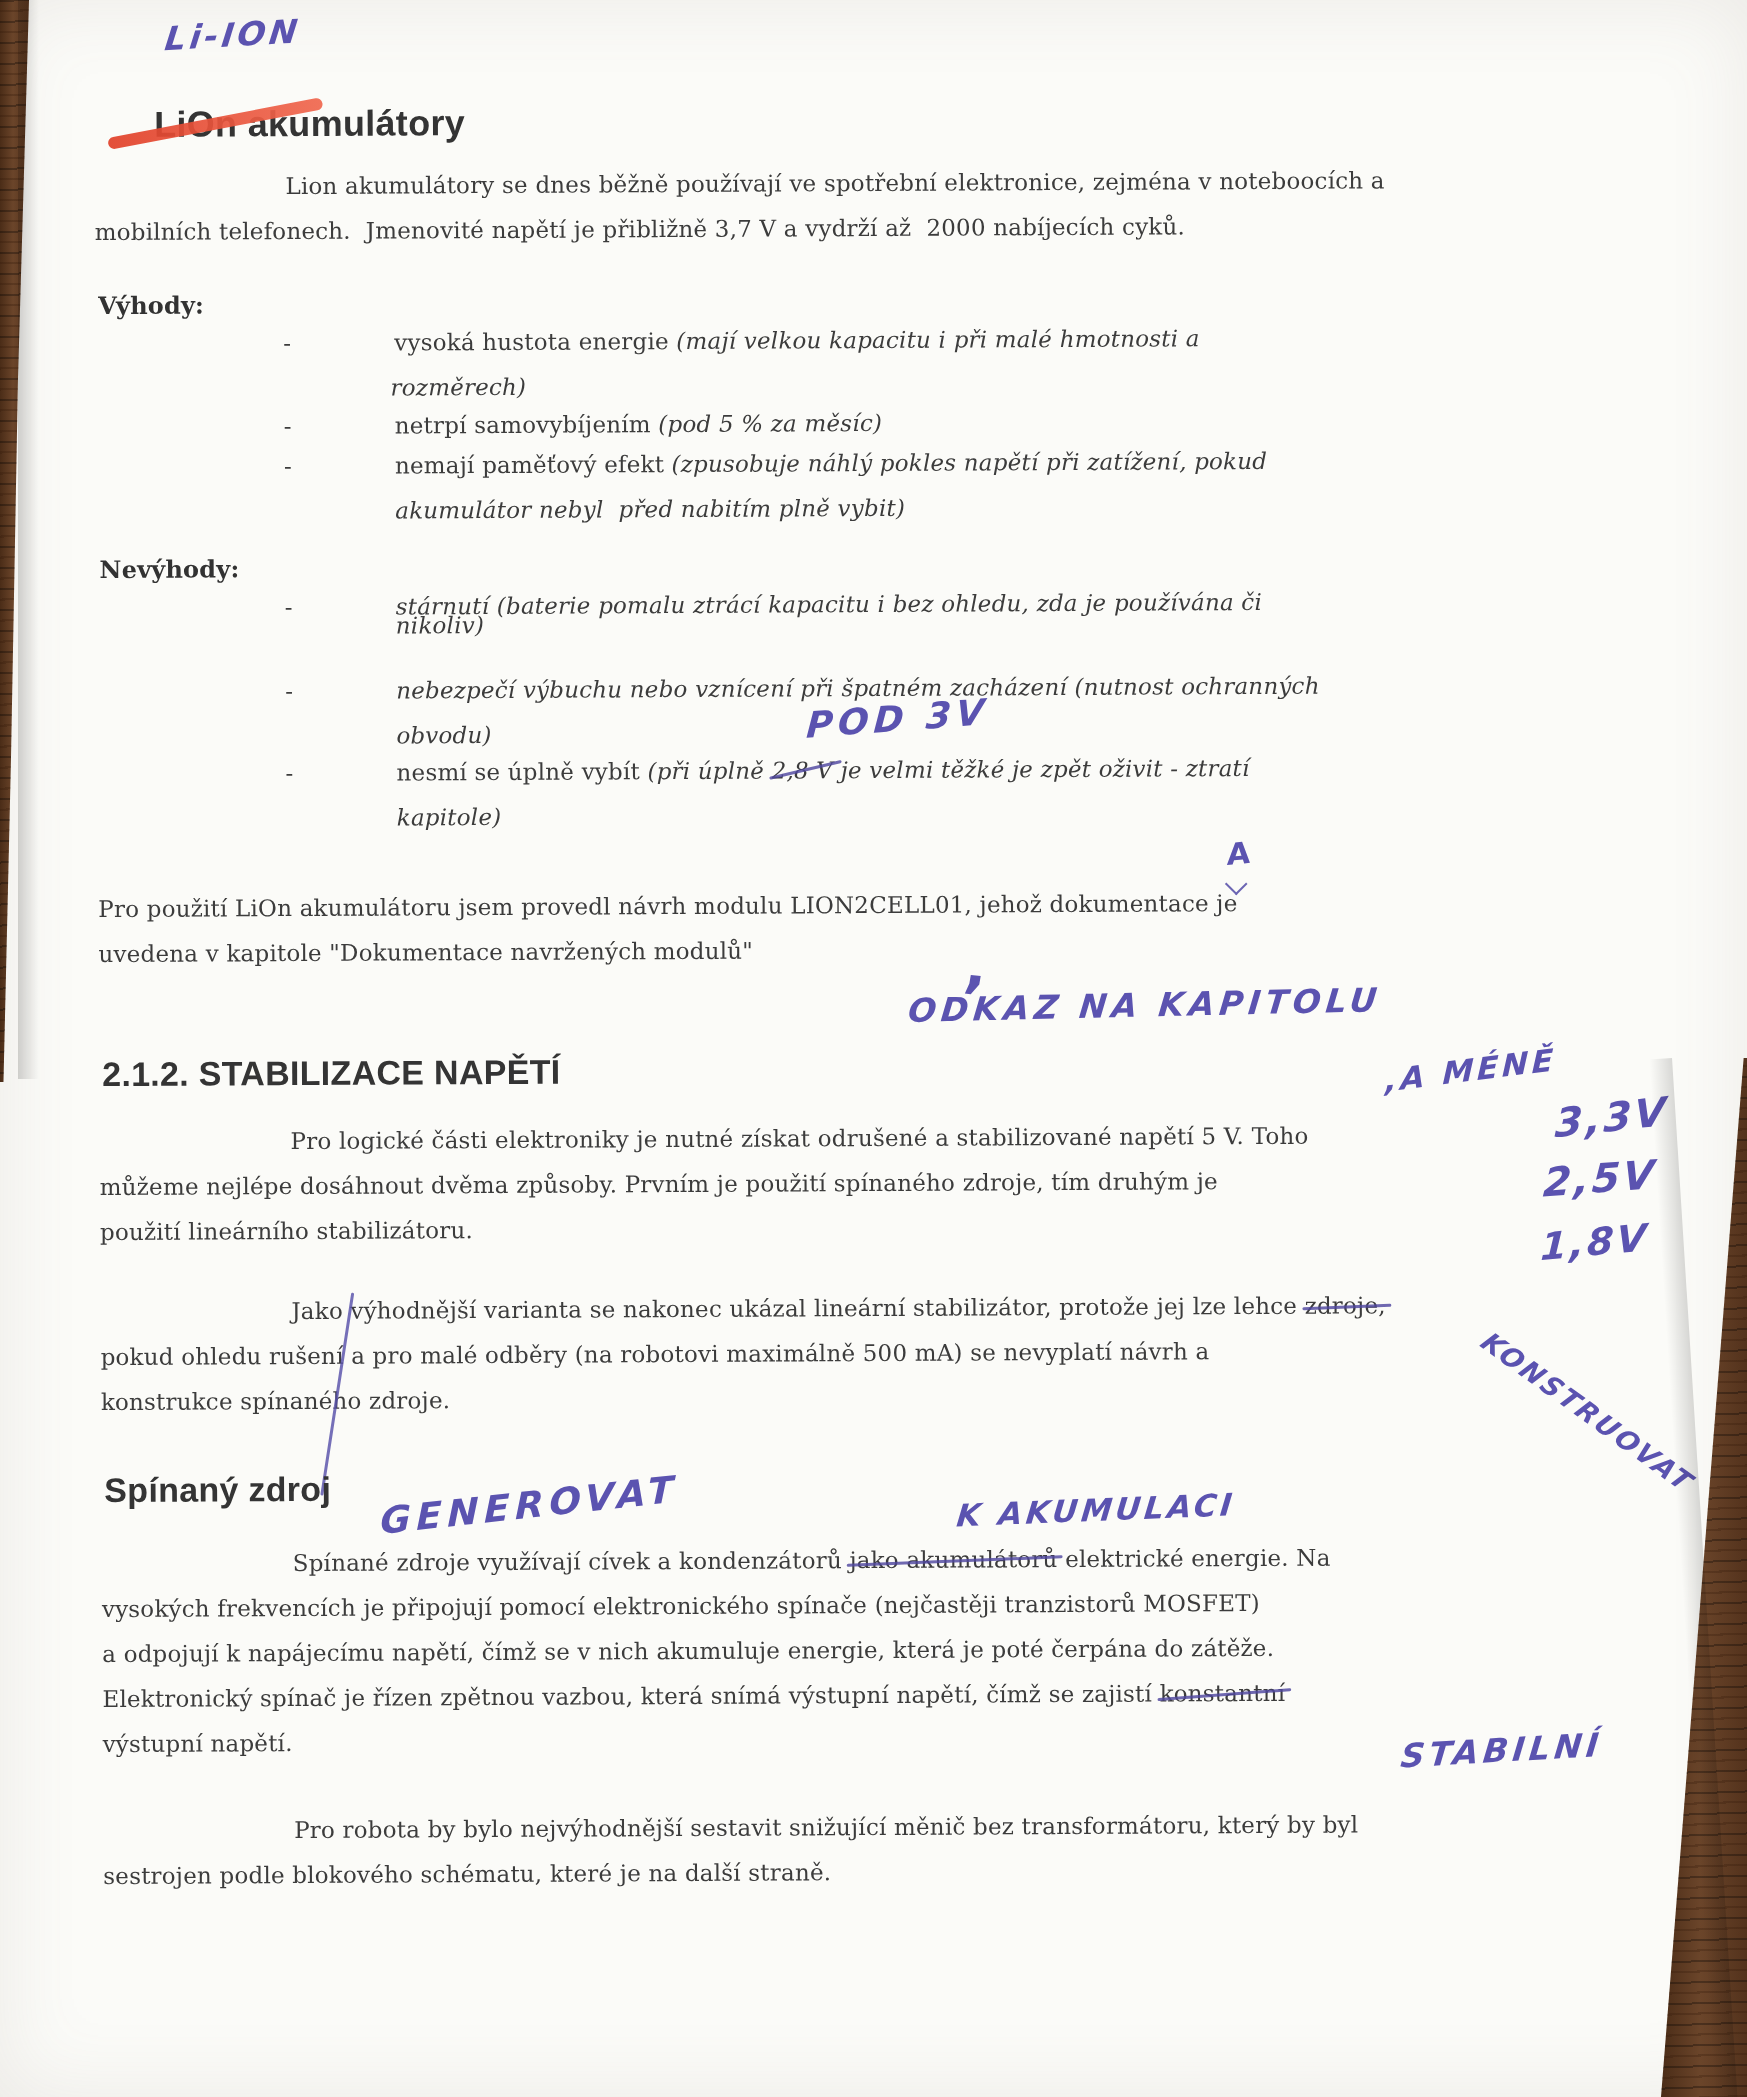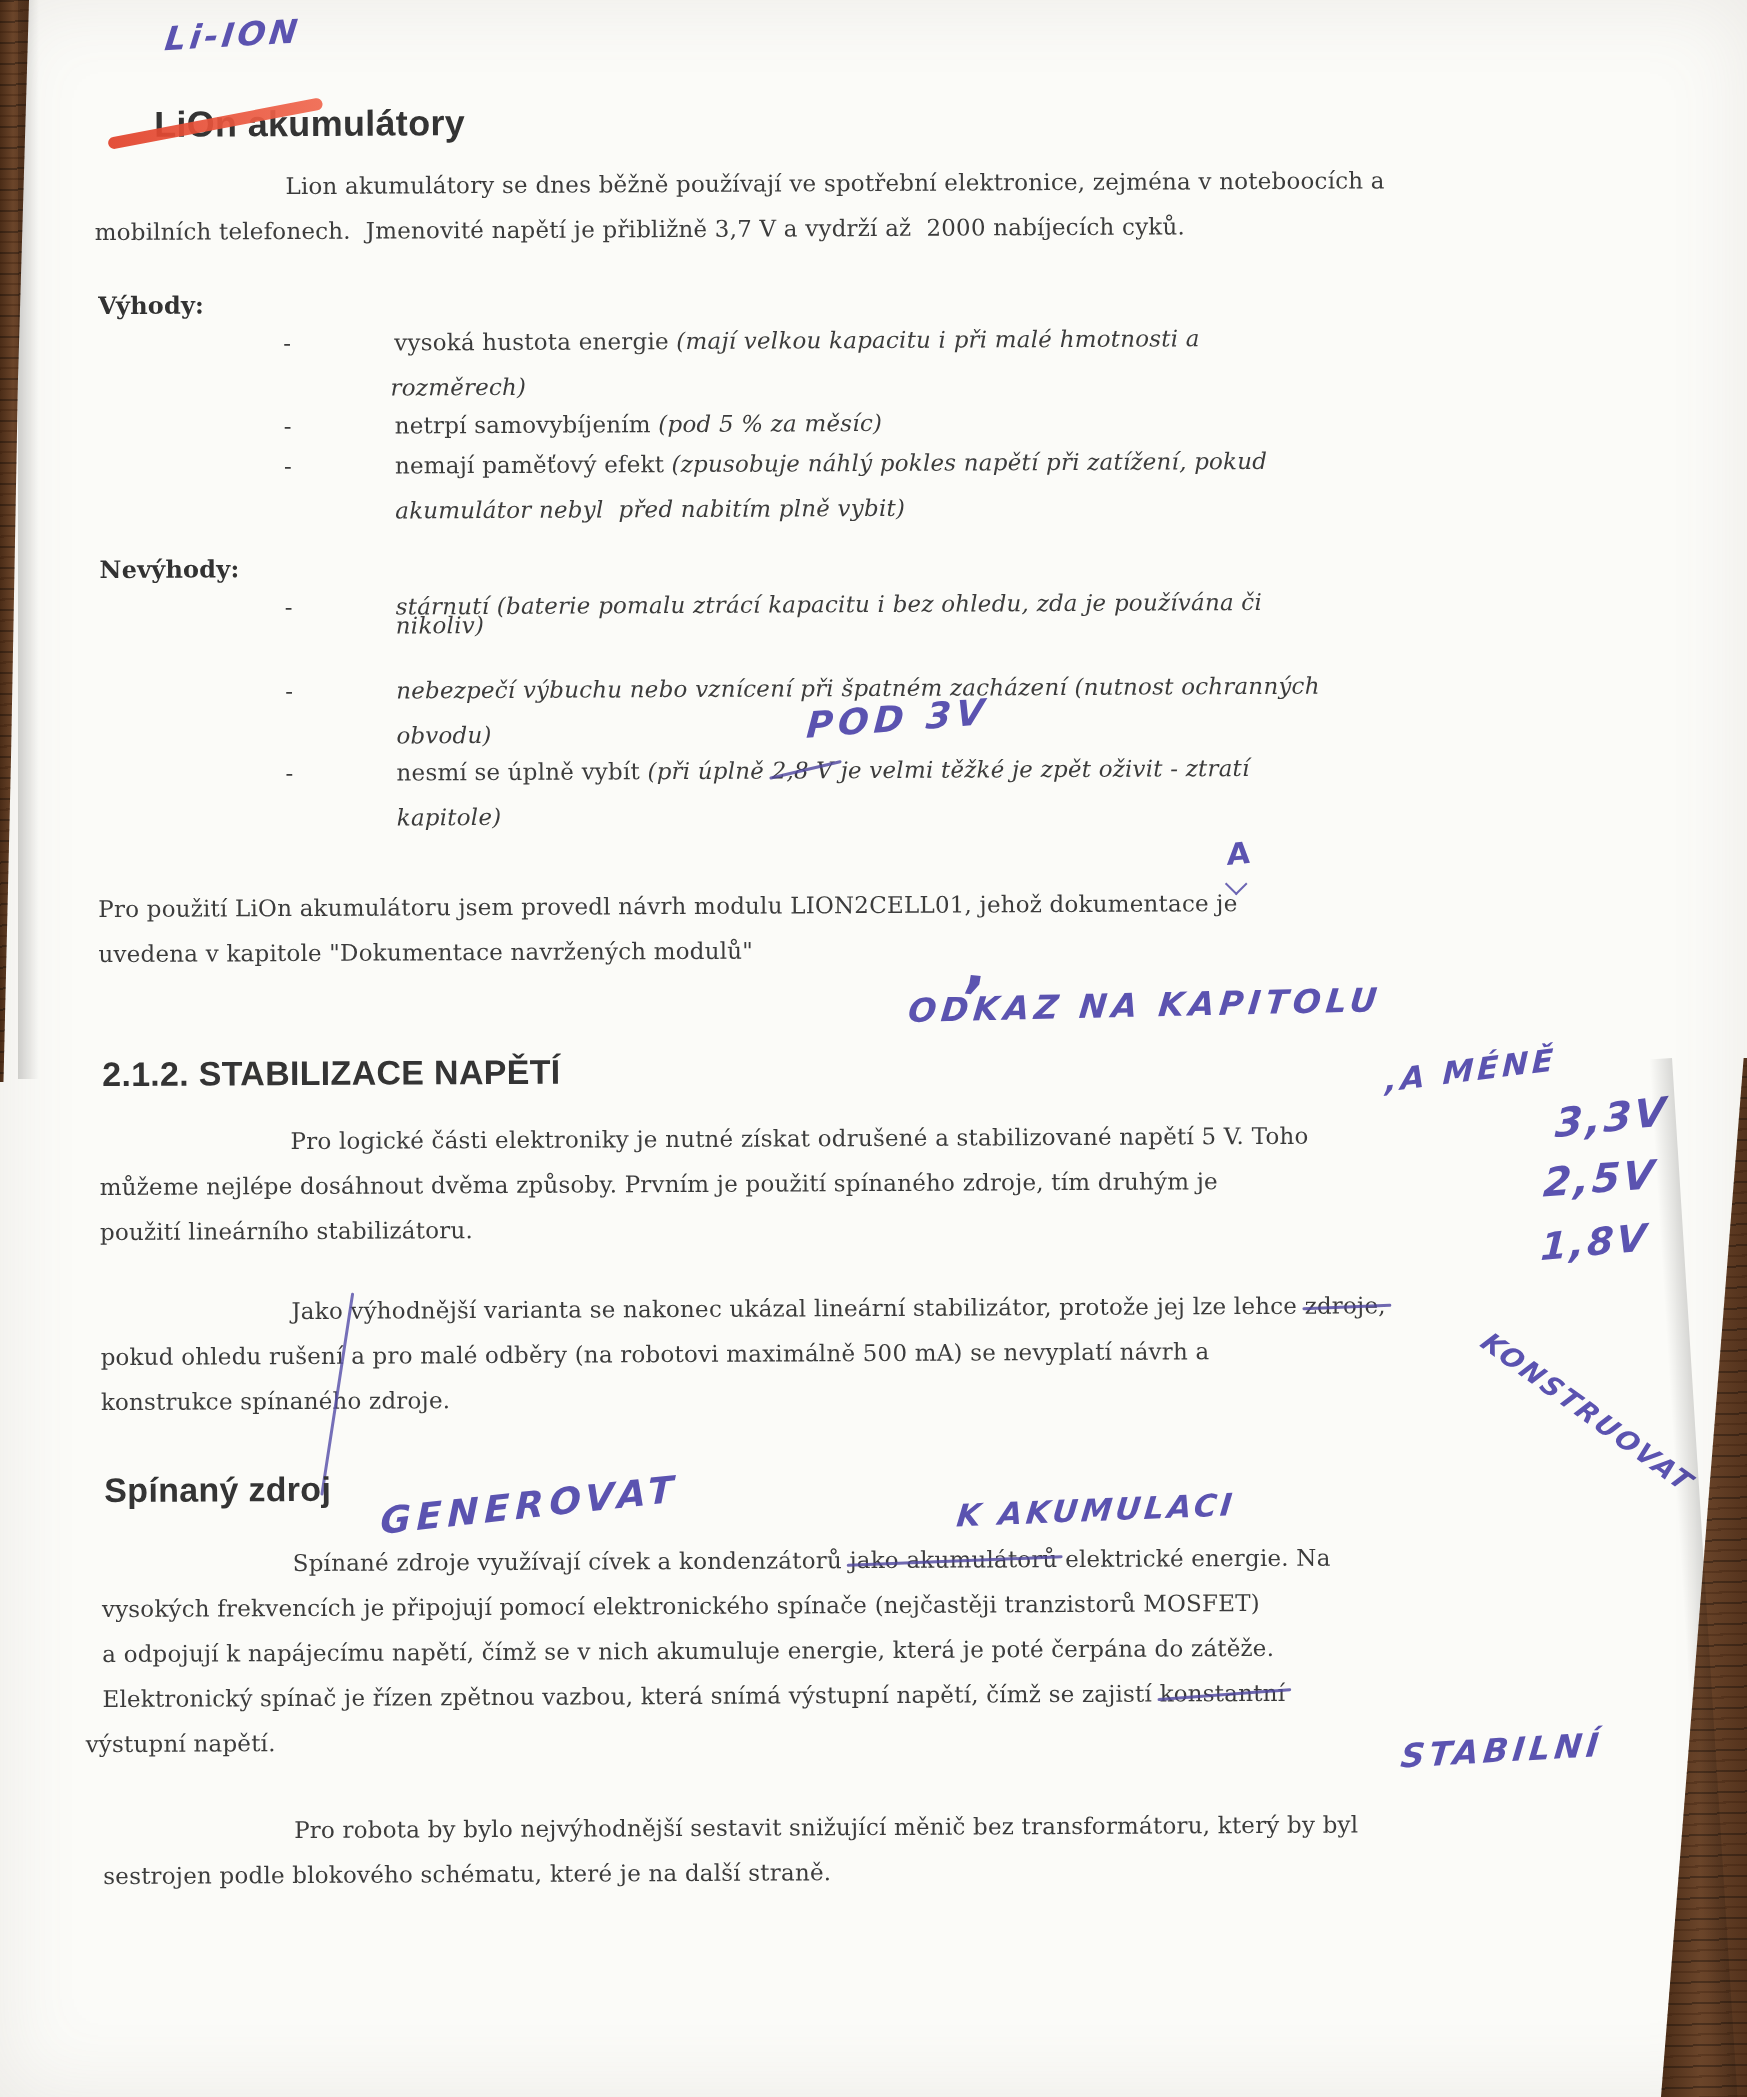--- a/index.html
+++ b/index.html
@@ -117,21 +117,21 @@
     <div class="hw" style="left:1494px;top:1330px;font-size:27px;letter-spacing:2.7px;transform:rotate(36deg) skewX(-6deg);transform-origin:left top;font-style:italic;">KONSTRUOVAT</div>
 
     <div class="h-sans" style="left:102px;top:1467px;">Spínaný zdroj</div>
 
     <div class="hw" style="left:955px;top:1493px;font-size:31px;letter-spacing:3.4px;transform:skewX(-8deg) rotate(-2deg);font-style:italic;">K AKUMULACI</div>
 
     <div class="tl" style="left:290px;top:1549px;"><span>Spínané zdroje využívají cívek a kondenzátorů </span><span class="pen-strike">jako akumulátorů</span><span> elektrické energie. Na</span></div>
     <div class="tl" style="left:99px;top:1594px;">vysokých frekvencích je připojují pomocí elektronického spínače (nejčastěji tranzistorů MOSFET)</div>
     <div class="tl" style="left:99px;top:1639px;">a odpojují k napájecímu napětí, čímž se v nich akumuluje energie, která je poté čerpána do zátěže.</div>
     <div class="tl" style="left:99px;top:1684px;"><span>Elektronický spínač je řízen zpětnou vazbou, která snímá výstupní napětí, čímž se zajistí </span><span class="pen-strike strike-kon">konstantní</span></div>
-    <div class="tl" style="left:82px;top:1729px;">výstupní napětí.</div>
+    <div class="tl" style="left:99px;top:1729px;">výstupní napětí.</div>
 
     <div class="hw" style="left:1398px;top:1734px;font-size:33px;letter-spacing:4.1px;transform:skewX(-9deg) rotate(-3deg);font-style:italic;">STABILNÍ</div>
 
     <div class="tl" style="left:290px;top:1816px;">Pro robota by bylo nejvýhodnější sestavit snižující měnič bez transformátoru, který by byl</div>
     <div class="tl" style="left:99px;top:1861px;">sestrojen podle blokového schématu, které je na další straně.</div>
 
   </div>
 
   <div class="wood wood-left"></div>
   <div class="wood wood-right"></div>

